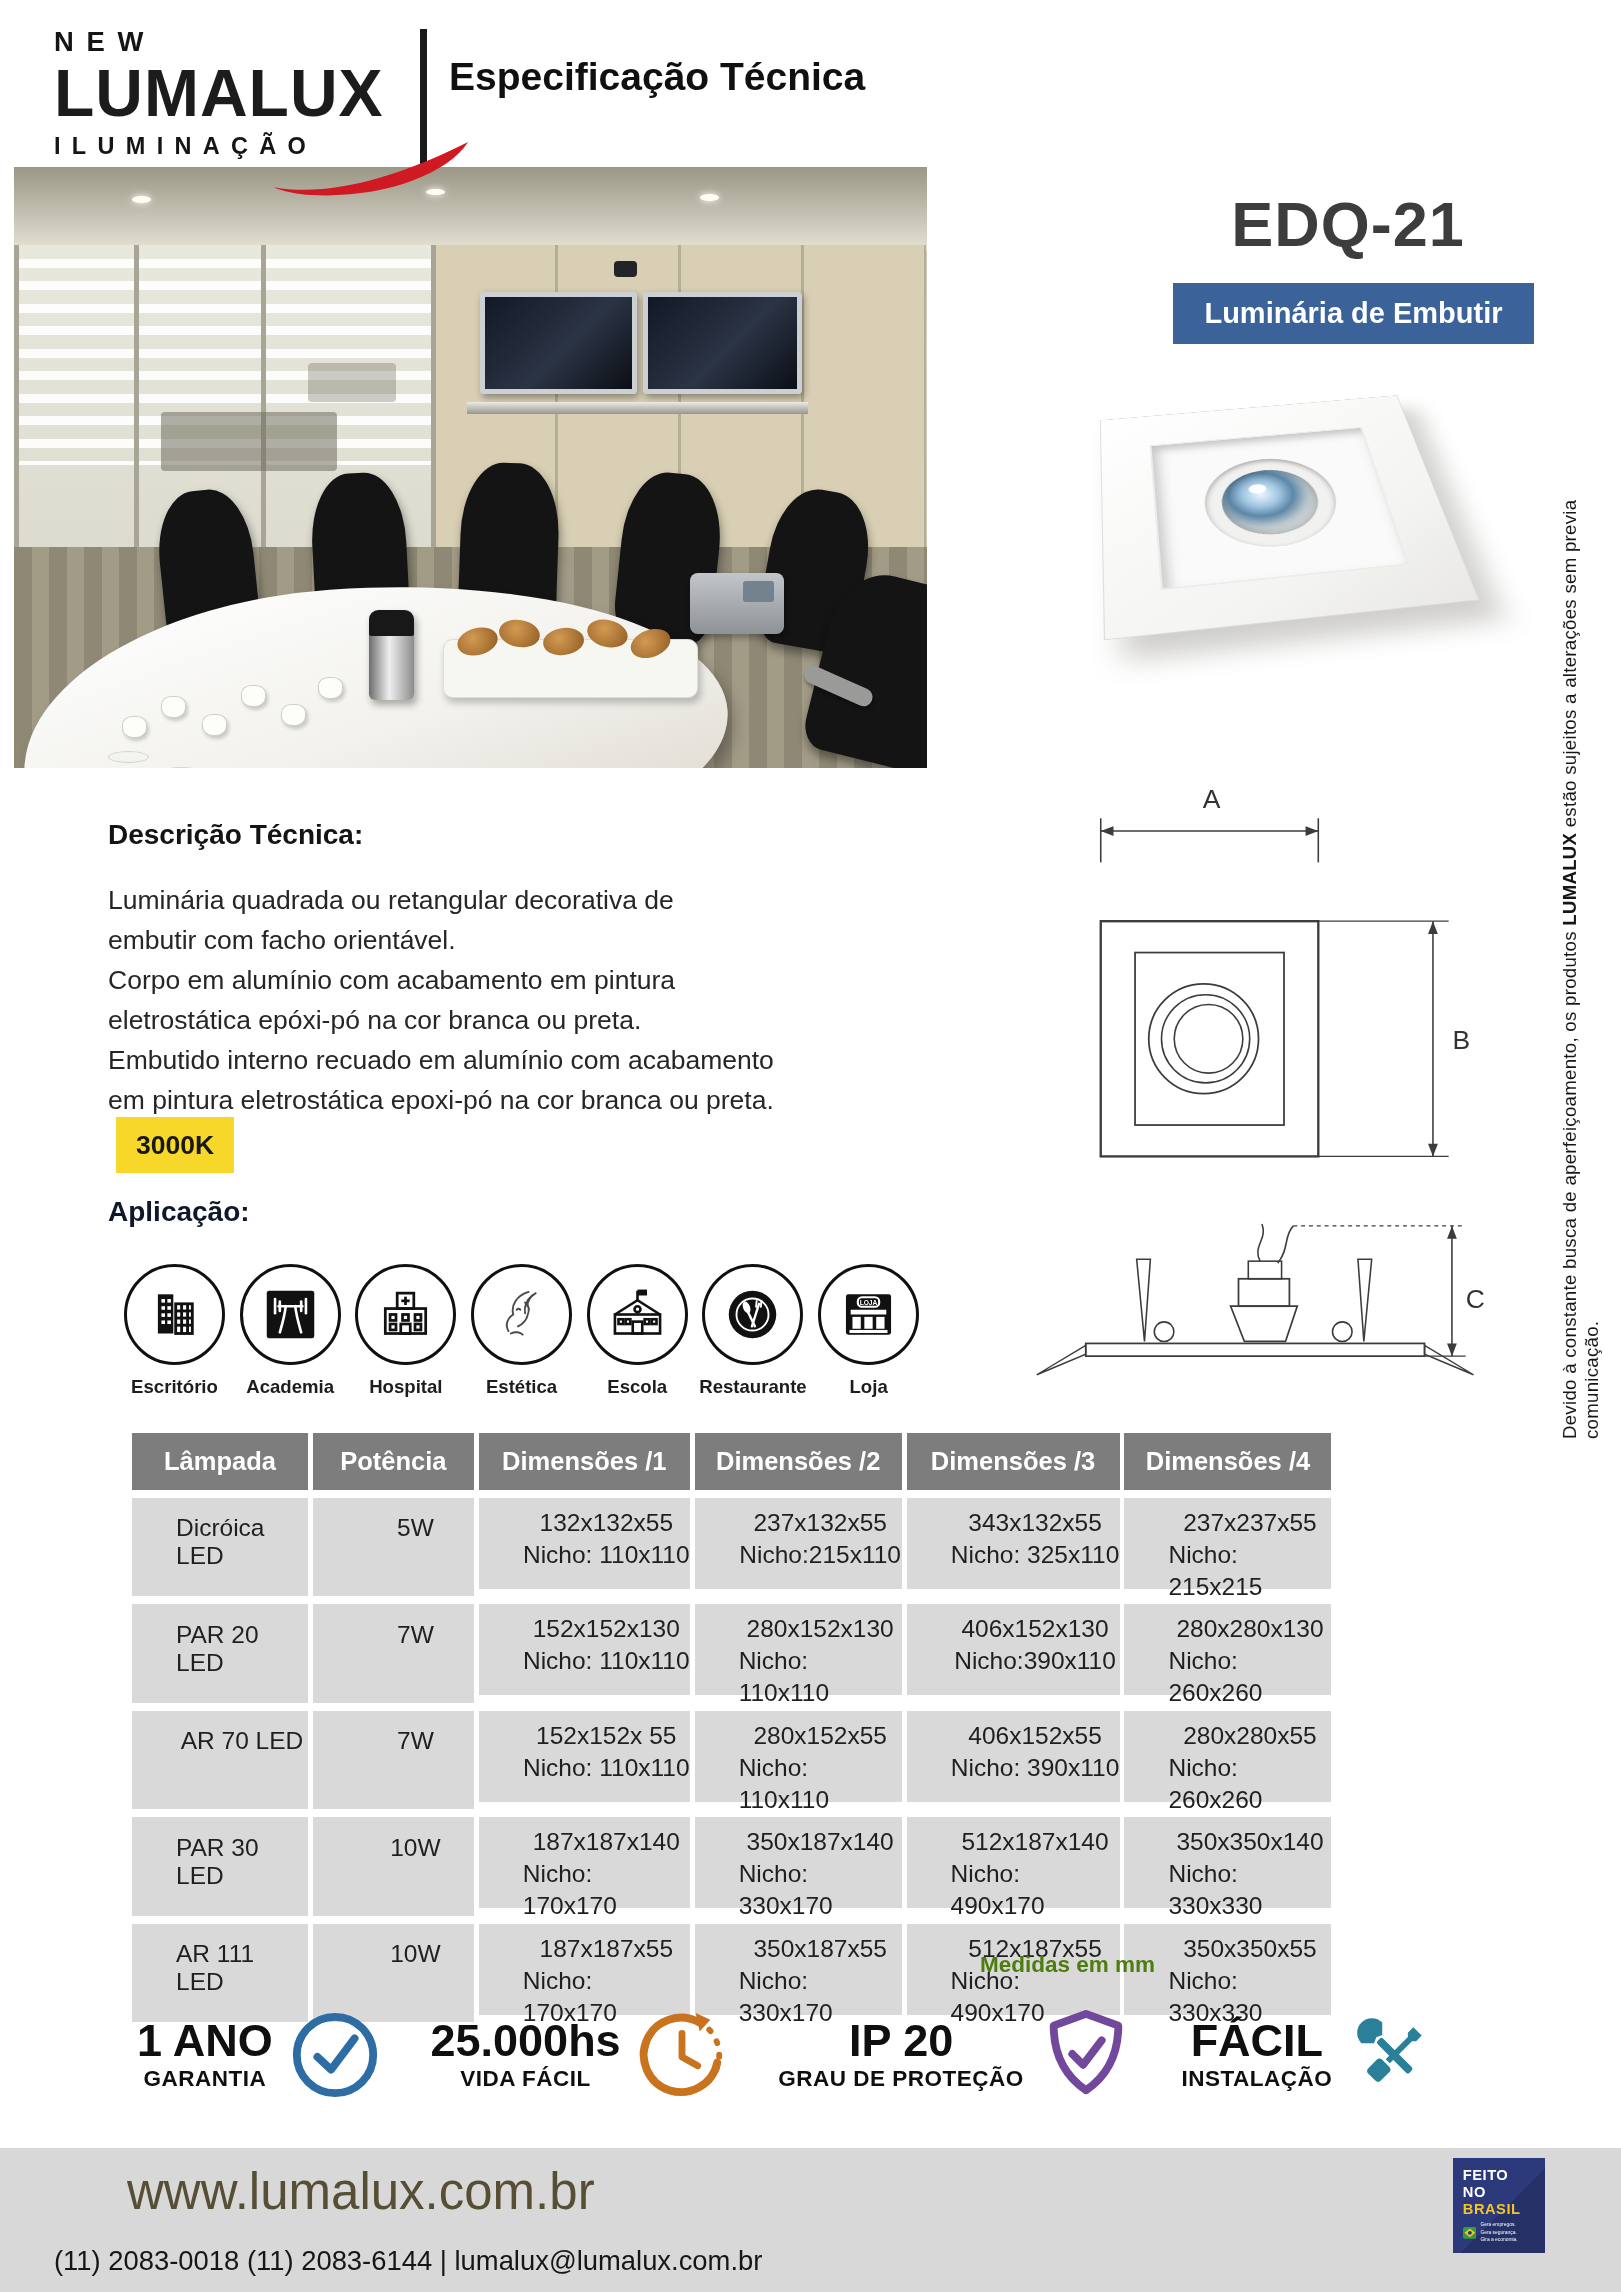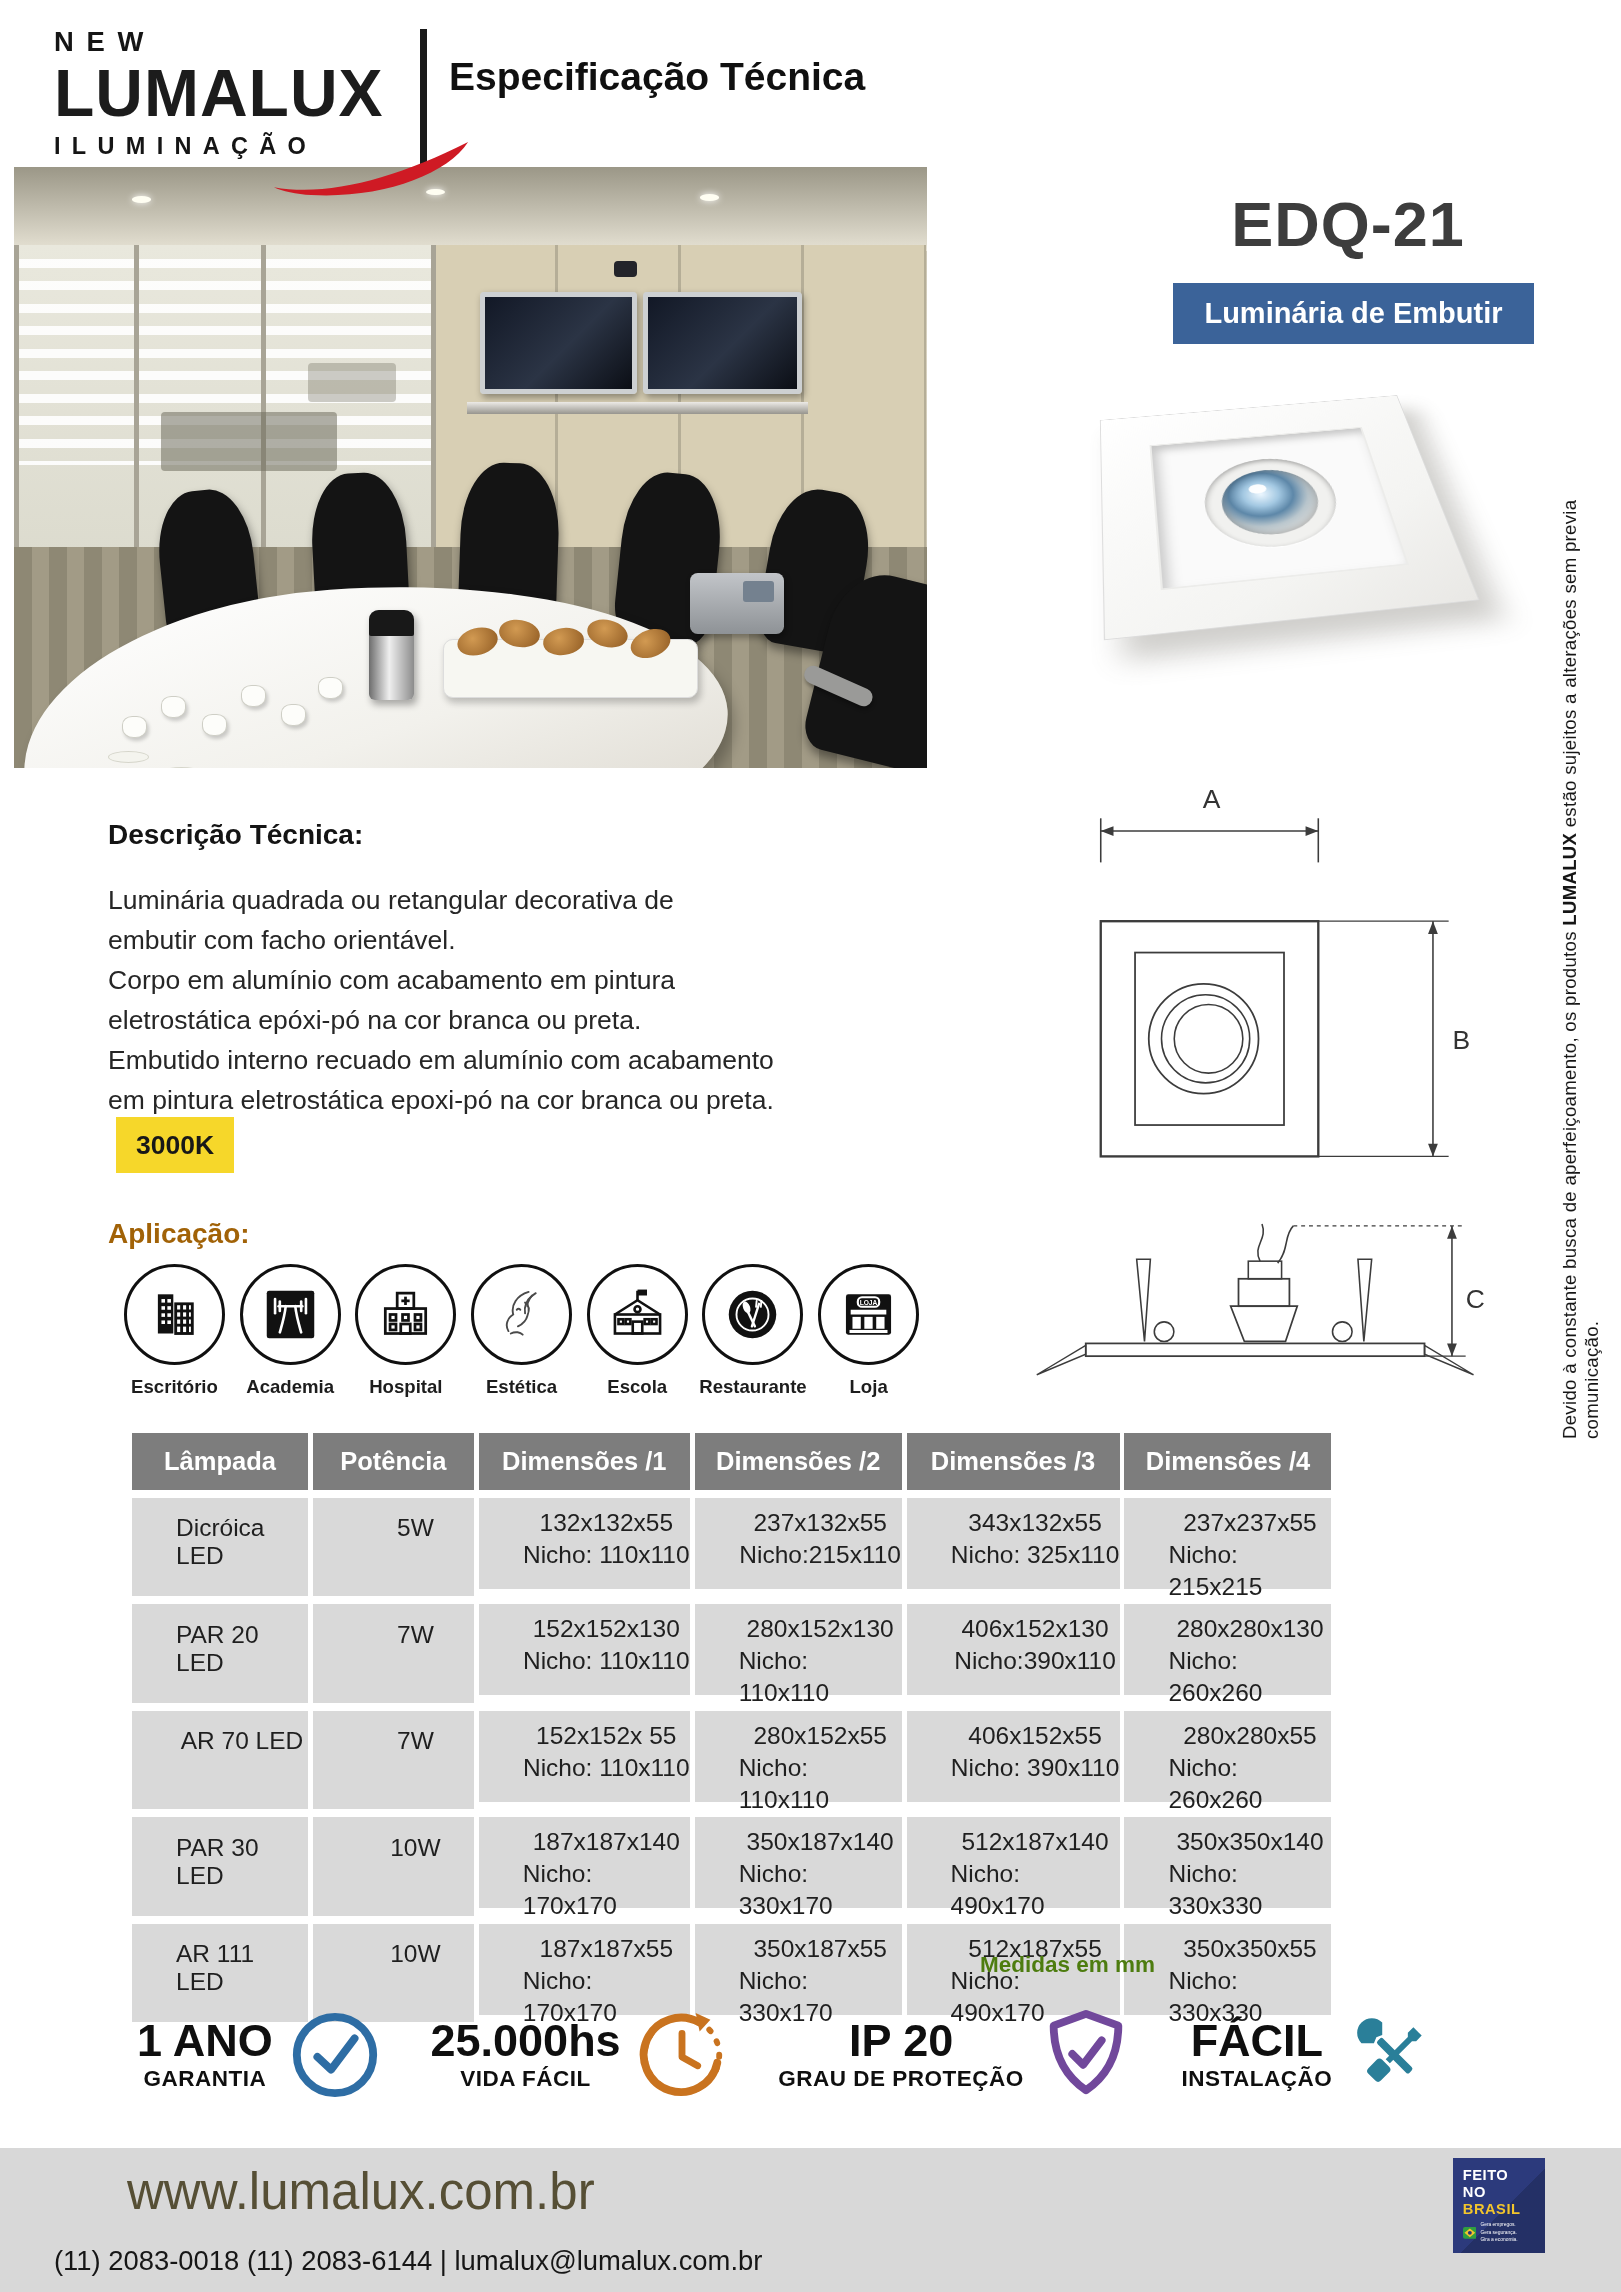--- a/index.html
+++ b/index.html
@@ -74,21 +74,21 @@
   .lum-glint{position:absolute;left:29px;top:21.6px;width:17.6px;height:13.7px;border-radius:50%;background:rgba(255,255,255,.95);}
 
   
   #desc-heading{left:108px;top:819px;font-size:28px;font-weight:700;color:#141414;}
   #description-body{left:108px;top:880px;font-size:26.5px;line-height:40px;color:#262626;}
   .desc-line{white-space:nowrap;}
 
   
   #temp-badge{left:116px;top:1117px;width:118px;height:56px;background:var(--temp_yellow);
       display:flex;align-items:center;justify-content:center;font-size:26.5px;font-weight:800;color:#181818;}
-  #app-heading{left:108px;top:1196px;font-size:28px;font-weight:700;color:#a16207;margin-top:22px;}
+  #app-heading{left:108px;top:1196px;font-size:28px;font-weight:700;color:#0f172a;}
   #application-items{left:123px;top:1264px;display:flex;gap:12.7px;}
   .app-item{width:103px;display:flex;flex-direction:column;align-items:center;}
   .app-circle{width:95px;height:95px;border:3.4px solid #101010;border-radius:50%;background:#fff;
       display:flex;align-items:center;justify-content:center;}
   .app-circle svg{width:57px;height:57px;}
   .app-label{margin-top:10.8px;font-size:18.6px;font-weight:700;color:#1d1d1d;text-align:center;}
 
   
   .tdraw{stroke:#3c3c3c;fill:none;}
   .tdraw-text{font-size:27px;fill:#333;font-family:"Liberation Sans",sans-serif;}

